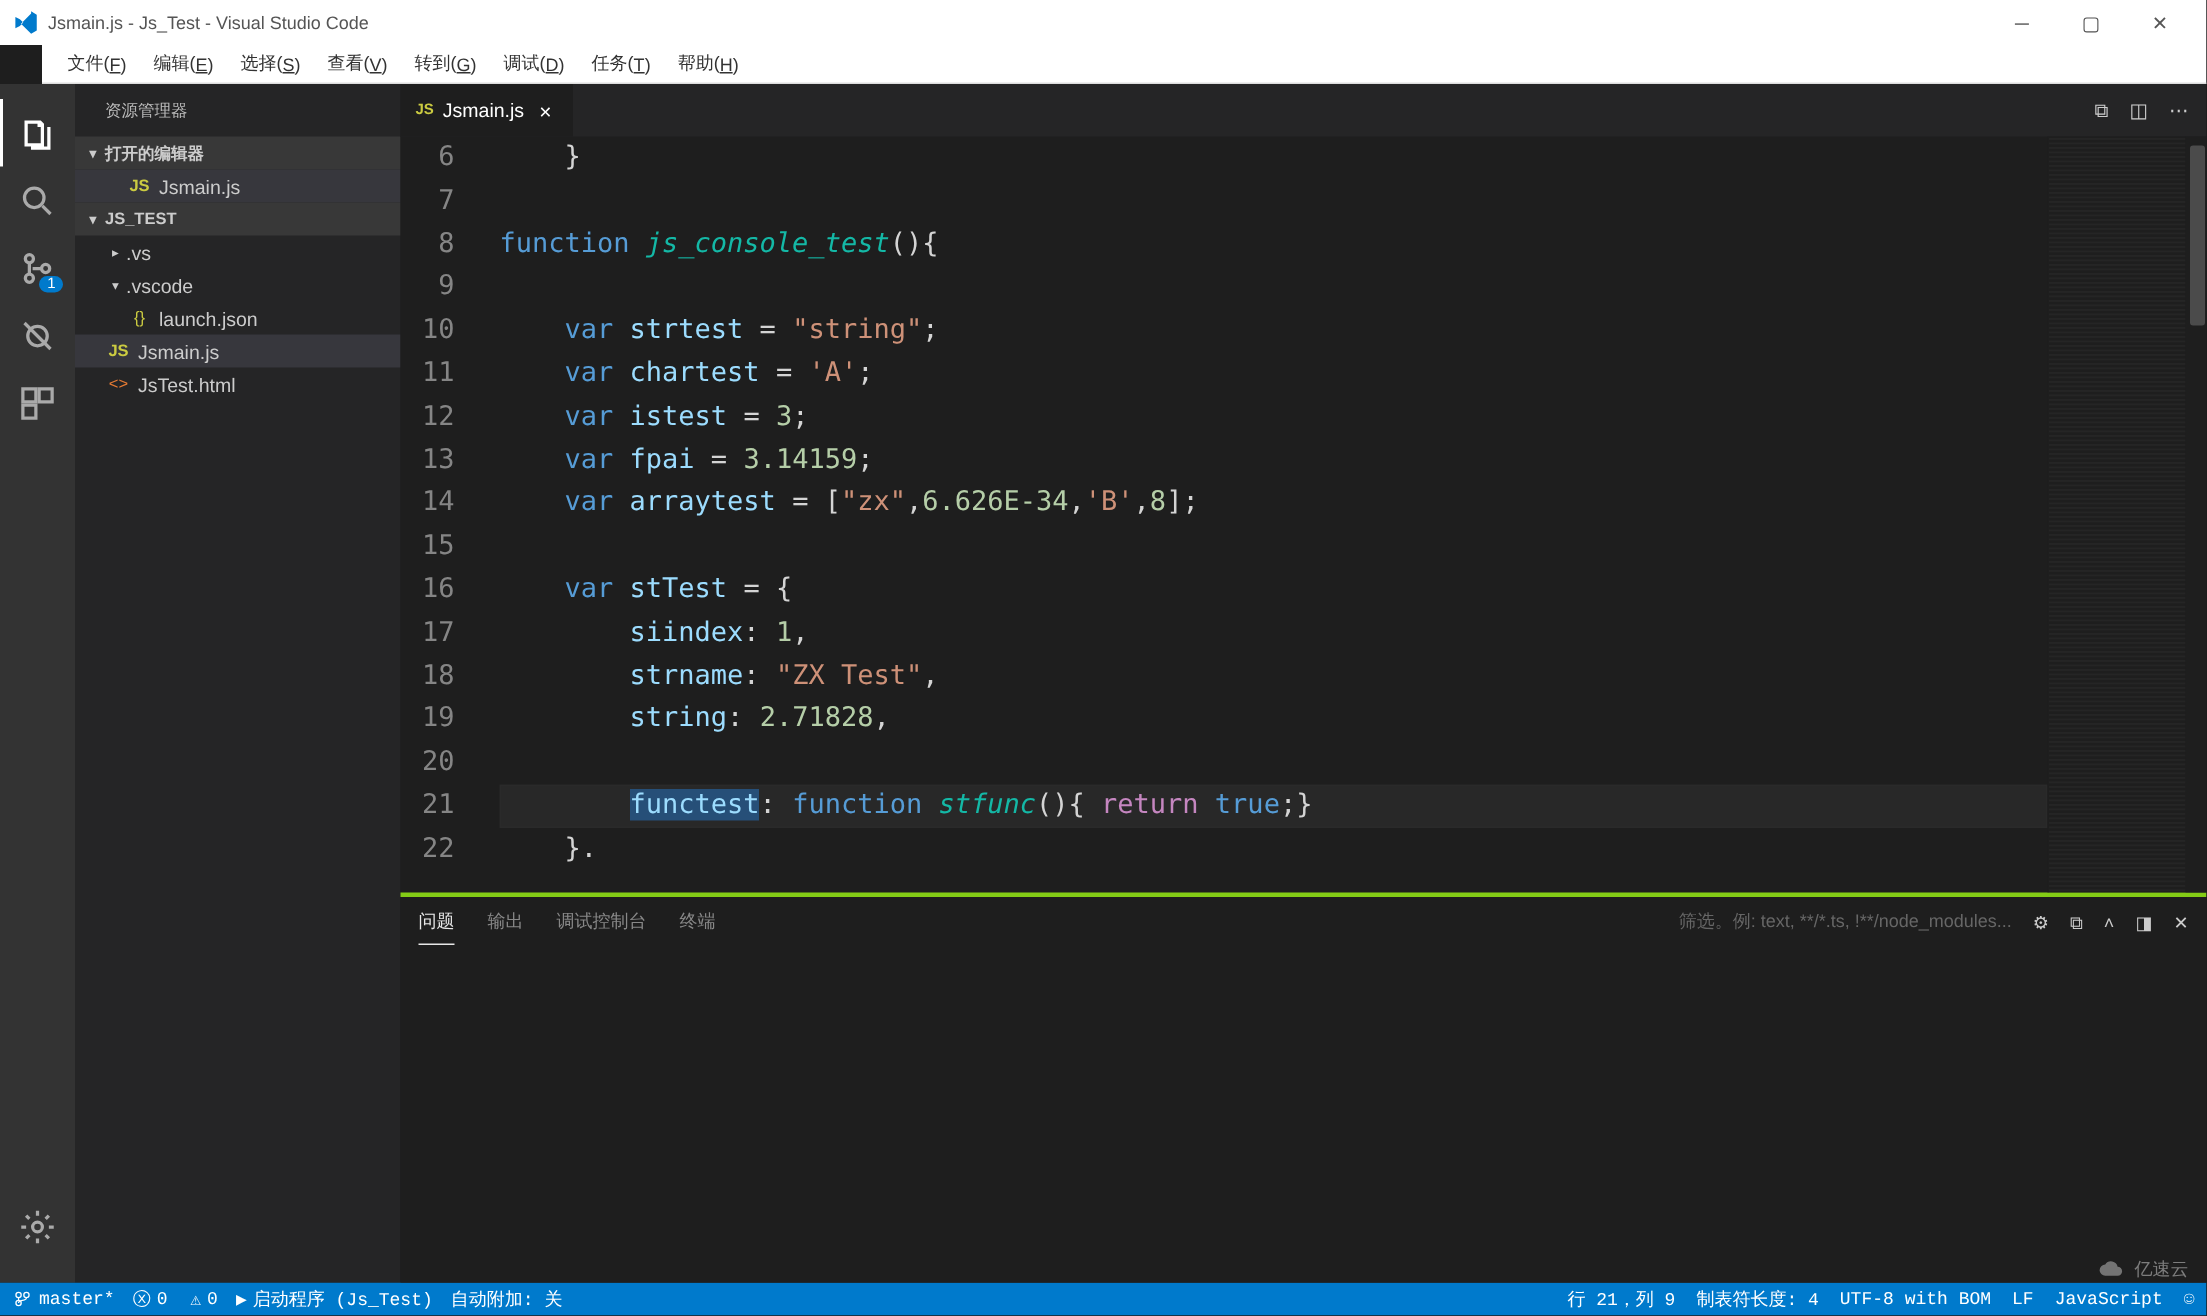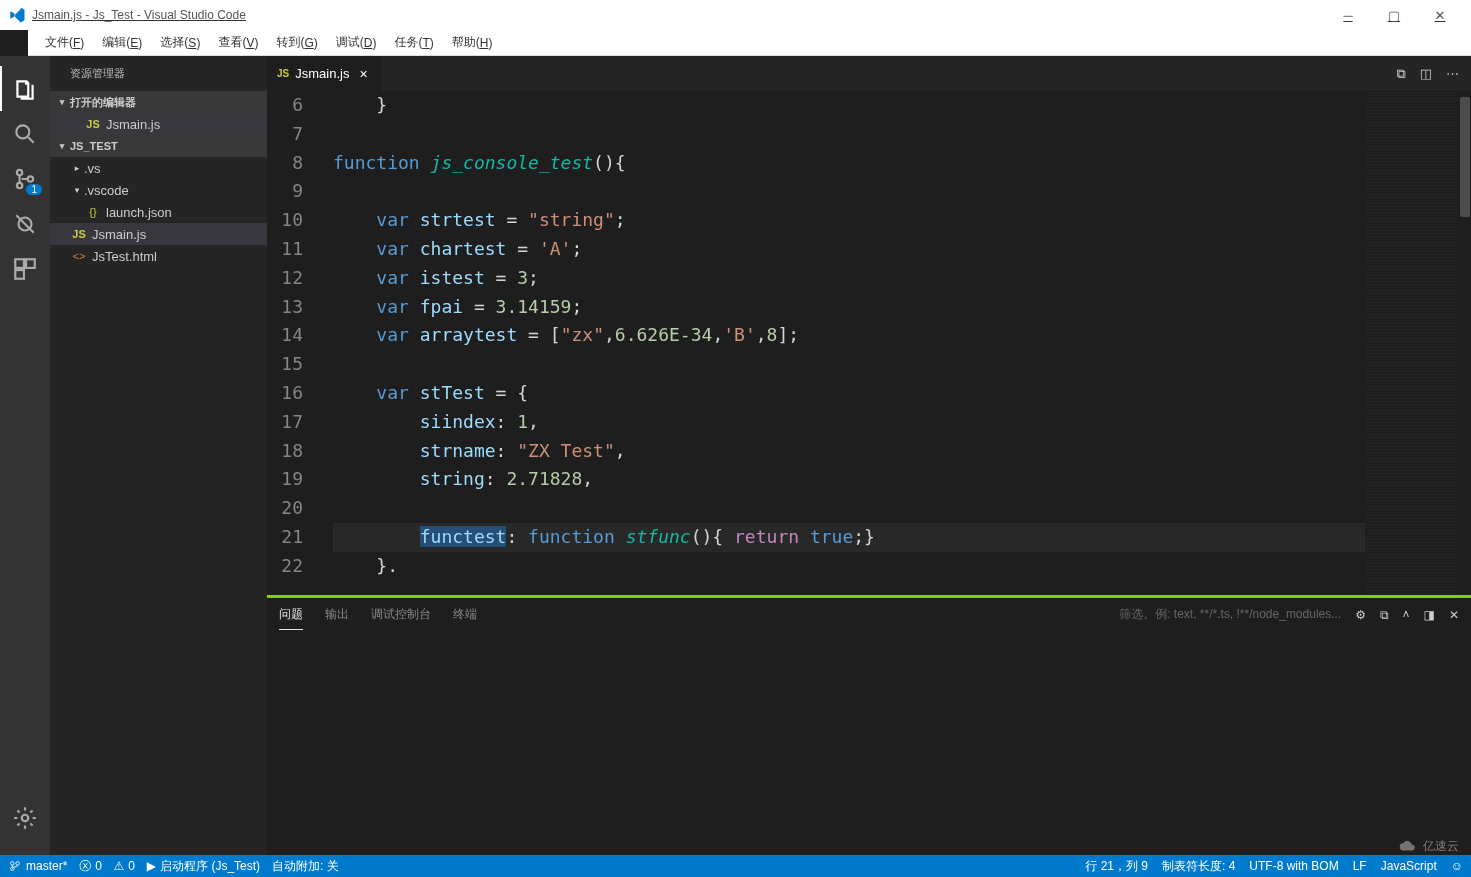--- a/index.html
+++ b/index.html
@@ -1,19 +1,19 @@
 <!DOCTYPE html>
 <html><head>
 <meta charset="utf-8">
 <style>
 * { margin: 0; padding: 0; box-sizing: border-box; }
 body { font-family: "Segoe UI", "Microsoft YaHei", sans-serif; font-size: 13px; background: #1e1e1e; color: #ccc; overflow: hidden; width: 1471px; height: 877px; position: relative; }
 
 
-.titlebar { height: 30px; background: #fff; color: #333; display: flex; align-items: center; padding: 0 8px; text-decoration: underline; }
+.titlebar { height: 30px; background: #fff; color: #333; display: flex; align-items: center; padding: 0 8px; }
 .titlebar .vs-logo { width: 18px; height: 18px; margin-right: 6px; }
 .titlebar .title { font-size: 12px; color: #555; }
 .titlebar .win-controls { margin-left: auto; display: flex; }
 .titlebar .win-btn { width: 46px; height: 30px; display: flex; align-items: center; justify-content: center; color: #555; }
 
 
 .menubar { height: 26px; background: #fff; color: #333; display: flex; align-items: center; padding: 0 8px; font-size: 12px; border-bottom: 1px solid #ddd; margin-left: 28px; }
 .menubar .menu-item { padding: 0 9px; height: 100%; display: flex; align-items: center; }
 .menubar .mn { text-decoration: underline; }
 
@@ -74,21 +74,21 @@
 .panel { height: 260px; background: #1e1e1e; border-top: 3px solid #84cc16; display: flex; flex-direction: column; }
 .panel-tabs { height: 33px; display: flex; align-items: center; padding: 0 12px; gap: 22px; font-size: 12px; color: #888; }
 .panel-tabs .ptab { padding: 6px 0; }
 .panel-tabs .ptab.active { color: #e7e7e7; border-bottom: 1px solid #e7e7e7; }
 .panel-tabs .pt-actions { margin-left: auto; display: flex; align-items: center; gap: 14px; color: #ccc; }
 .panel-tabs .filter { color: #666; font-size: 12px; }
 .panel-body { padding: 8px 16px; color: #ccc; font-size: 12.5px; }
 
 
 .statusbar { height: 22px; background: #007acc; color: #fff; display: flex; align-items: center; font-size: 12px; padding: 0 8px; gap: 12px; }
-.statusbar .st { display: flex; align-items: center; gap: 4px; }
+.statusbar .st { display: flex; align-items: center; gap: 4px; font-family: Liberation Mono, monospace; }
 .statusbar .right { margin-left: auto; display: flex; gap: 14px; }
 .statusbar svg { width: 14px; height: 14px; fill: #fff; }
 
 .watermark { position: absolute; right: 12px; bottom: 22px; color: rgba(220,220,220,.5); font-size: 12px; z-index: 100; display: flex; align-items: center; gap: 6px; }
 </style>
 </head>
 <body>
 
 <div class="titlebar">
   <svg class="vs-logo" viewBox="0 0 24 24">

